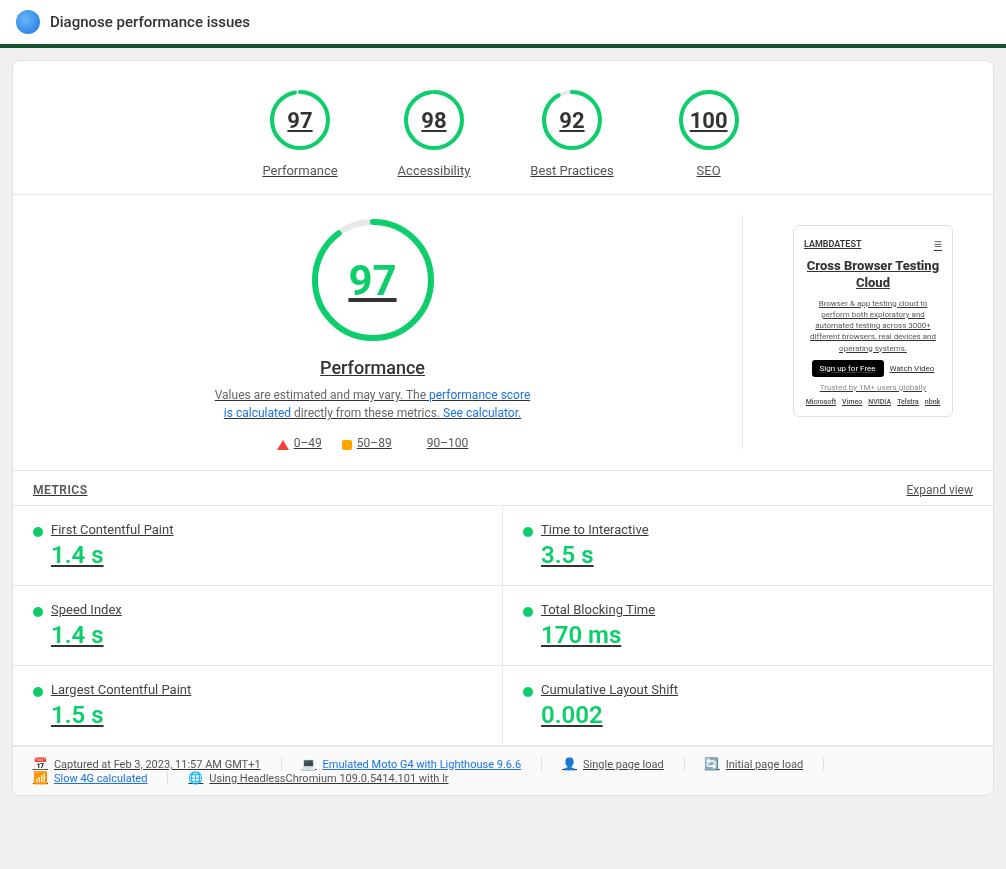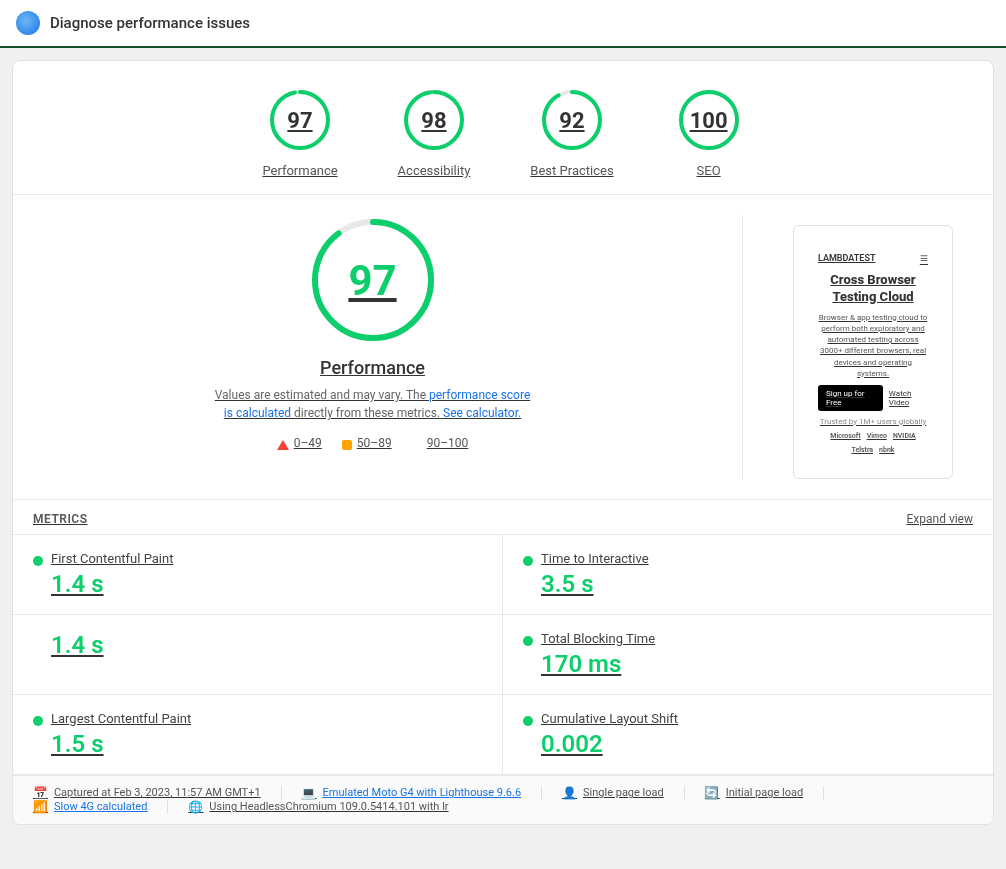--- a/index.html
+++ b/index.html
@@ -1,20 +1,20 @@
 <!DOCTYPE html>
 <html><head>
   <meta charset="utf-8">
   <style>
     * { box-sizing: border-box; margin: 0; padding: 0; }
     body { font-family: -apple-system, BlinkMacSystemFont, 'Segoe UI', Roboto, sans-serif; background: #f0f0f0; color: #333; font-size: 14px; }
 
     .app-header {
       display: flex; align-items: center; gap: 10px;
-      padding: 8px 16px; background: #fff; border-bottom: 2px solid #14532d;
+      padding: 8px 16px; background: #fff; border-bottom: 4px solid #14532d;
       height: 48px;
     }
     .app-icon {
       width: 24px; height: 24px; border-radius: 50%;
       background: radial-gradient(circle at 40% 40%, #6ab7f5, #1a73e8);
     }
     .app-title { font-size: 15px; font-weight: 500; color: #333; }
 
     .main-card {
       margin: 12px; background: #fff; border-radius: 8px;
@@ -58,21 +58,21 @@
     .legend-item { display: flex; align-items: flex-end; gap: 5px; font-size: 12px; color: #555; }
     .legend-dot { width: 10px; height: 10px; border-radius: 50%; }
     .legend-triangle { width: 0; height: 0; border-left: 6px solid transparent; border-right: 6px solid transparent; border-bottom: 10px solid #f44336; }
     .legend-square { width: 10px; height: 10px; background: #ffa500; border-radius: 2px; }
 
     .divider-v { width: 1px; background: #e8e8e8; margin: 0 10px; }
 
     
     .ad-panel {
       width: 160px; border: 1px solid #e0e0e0; border-radius: 6px;
-      padding: 24px; font-size: 10px; color: #333;
+      padding: 10px; font-size: 10px; color: #333;
       display: flex; flex-direction: column; gap: 6px; align-self: flex-start; margin-top: 10px;
     }
     .ad-logo { display: flex; align-items: center; justify-content: space-between; }
     .ad-logo-text { font-size: 9px; font-weight: 600; color: #333; }
     .ad-menu { font-size: 14px; color: #666; cursor: pointer; }
     .ad-headline { font-size: 13px; font-weight: 800; text-align: center; line-height: 1.3; }
     .ad-sub { font-size: 8px; color: #555; text-align: center; line-height: 1.4; }
     .ad-buttons { display: flex; gap: 6px; align-items: center; justify-content: center; }
     .ad-signup { background: #000; color: #fff; font-size: 8px; padding: 4px 8px; border-radius: 3px; }
     .ad-watch { font-size: 8px; color: #333; display: flex; align-items: center; gap: 3px; }
@@ -238,20 +238,24 @@
     <div class="metric-value">1.4 s</div>
   </div>
       <div class="metric-cell">
     <div class="metric-name-row">
       <div class="metric-dot"></div>
       <span class="metric-name">Time to Interactive</span>
     </div>
     <div class="metric-value">3.5 s</div>
   </div>
       <div class="metric-cell">
+    <div class="metric-name-row">
+      <div class="metric-dot"></div>
+      <span class="metric-name">Speed Index</span>
+    </div>
     <div class="metric-value">1.4 s</div>
   </div>
       <div class="metric-cell">
     <div class="metric-name-row">
       <div class="metric-dot"></div>
       <span class="metric-name">Total Blocking Time</span>
     </div>
     <div class="metric-value">170 ms</div>
   </div>
       <div class="metric-cell">

